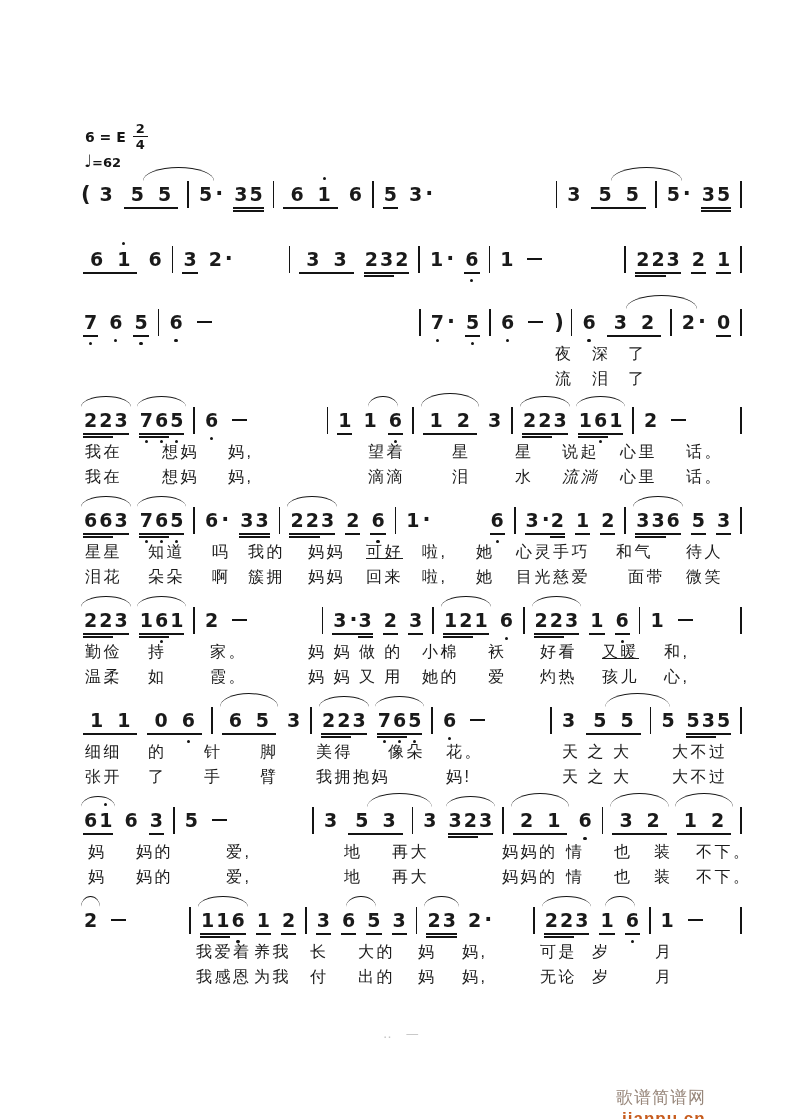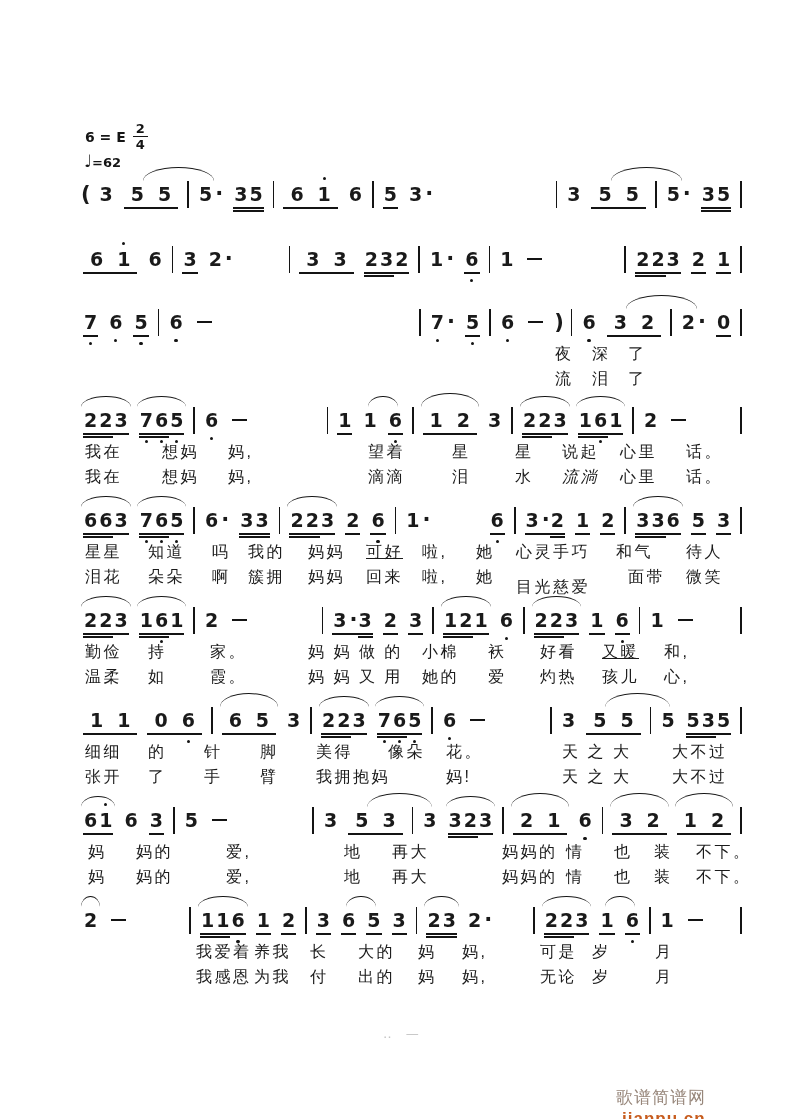--- a/index.html
+++ b/index.html
@@ -400,21 +400,21 @@
         <div class="lyric" style="left: 616px; top: 33px;">和气</div>
         <div class="lyric" style="left: 686px; top: 33px;">待人</div>
         <div class="lyric" style="left: 85px; top: 58px;">泪花</div>
         <div class="lyric" style="left: 148px; top: 58px;">朵朵</div>
         <div class="lyric" style="left: 212px; top: 58px;">啊</div>
         <div class="lyric" style="left: 248px; top: 58px;">簇拥</div>
         <div class="lyric" style="left: 308px; top: 58px;">妈妈</div>
         <div class="lyric" style="left: 366px; top: 58px;">回来</div>
         <div class="lyric" style="left: 422px; top: 58px;">啦,</div>
         <div class="lyric" style="left: 476px; top: 58px;">她</div>
-        <div class="lyric" style="left: 516px; top: 68px;">目光慈爱</div>
+        <div class="lyric" style="left: 516px; top: 58px;">目光慈爱</div>
         <div class="lyric" style="left: 616px; top: 58px; margin-left: 12px;">面带</div>
         <div class="lyric" style="left: 686px; top: 58px;">微笑</div>
       </div>
       <div class="music-line" style="top: 609px;">
         <div class="notes-row">
           <div class="grp u1">
             <div class="ch x2">2</div>
             <div class="ch x2">2</div>
             <div class="ch">3</div>
           </div>

